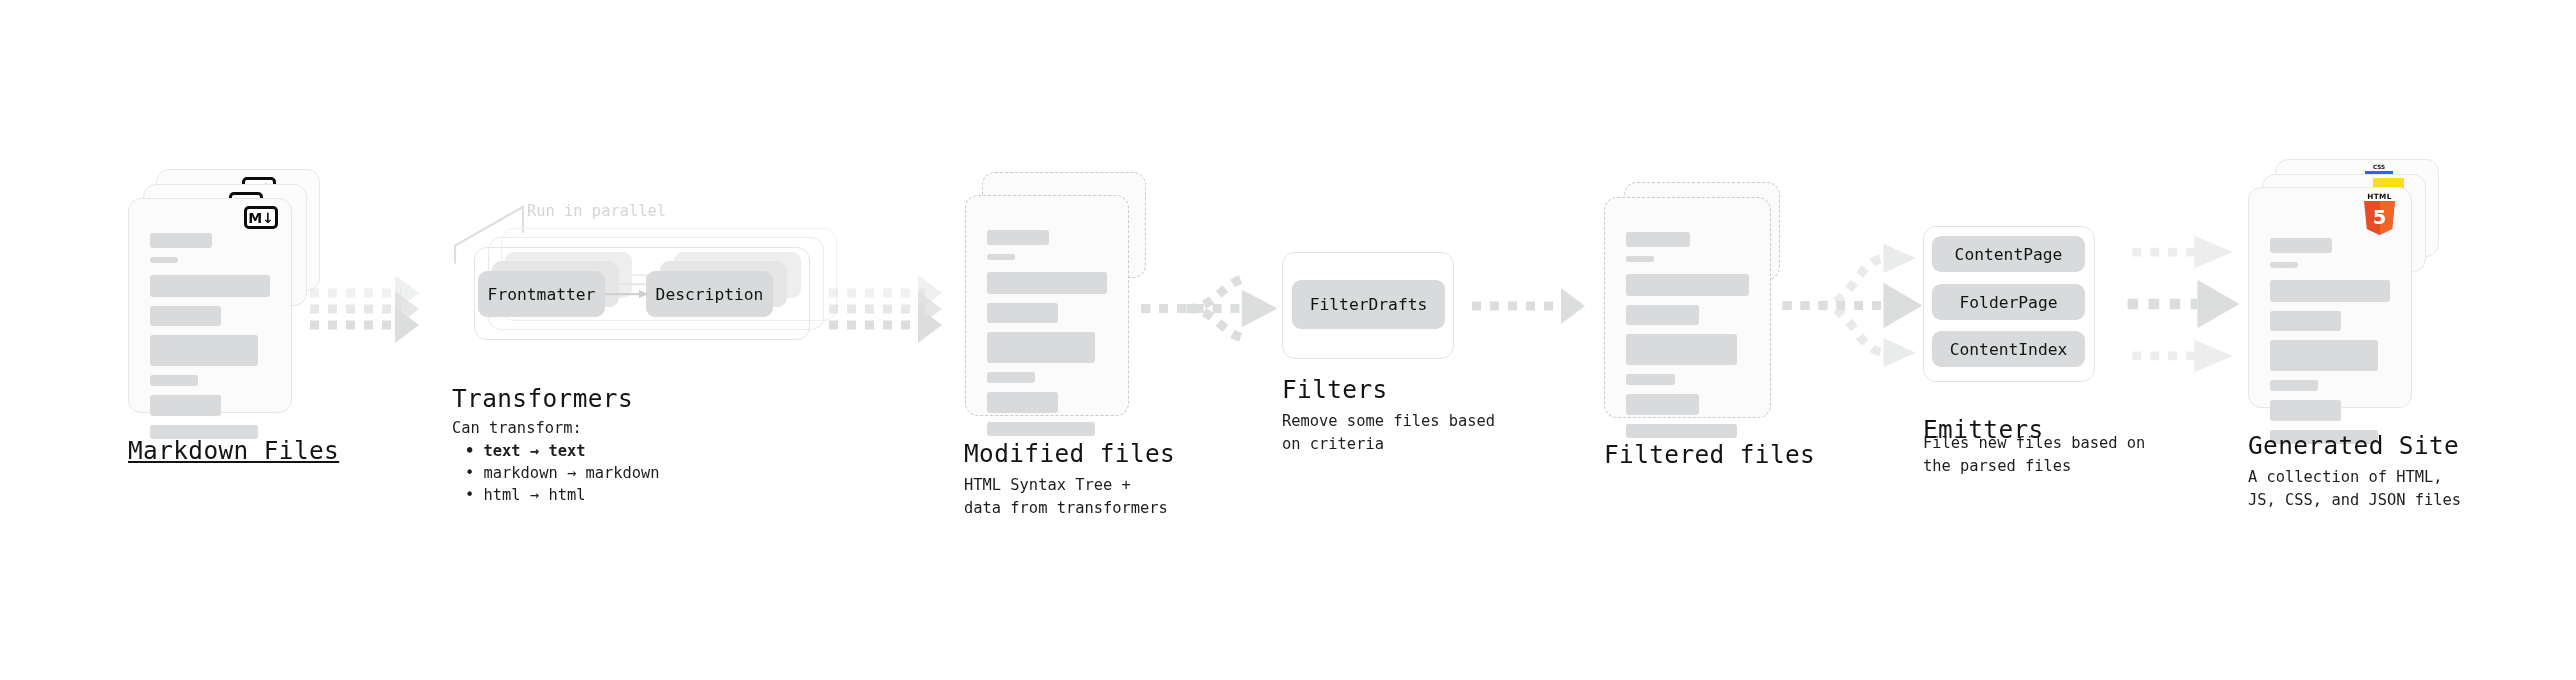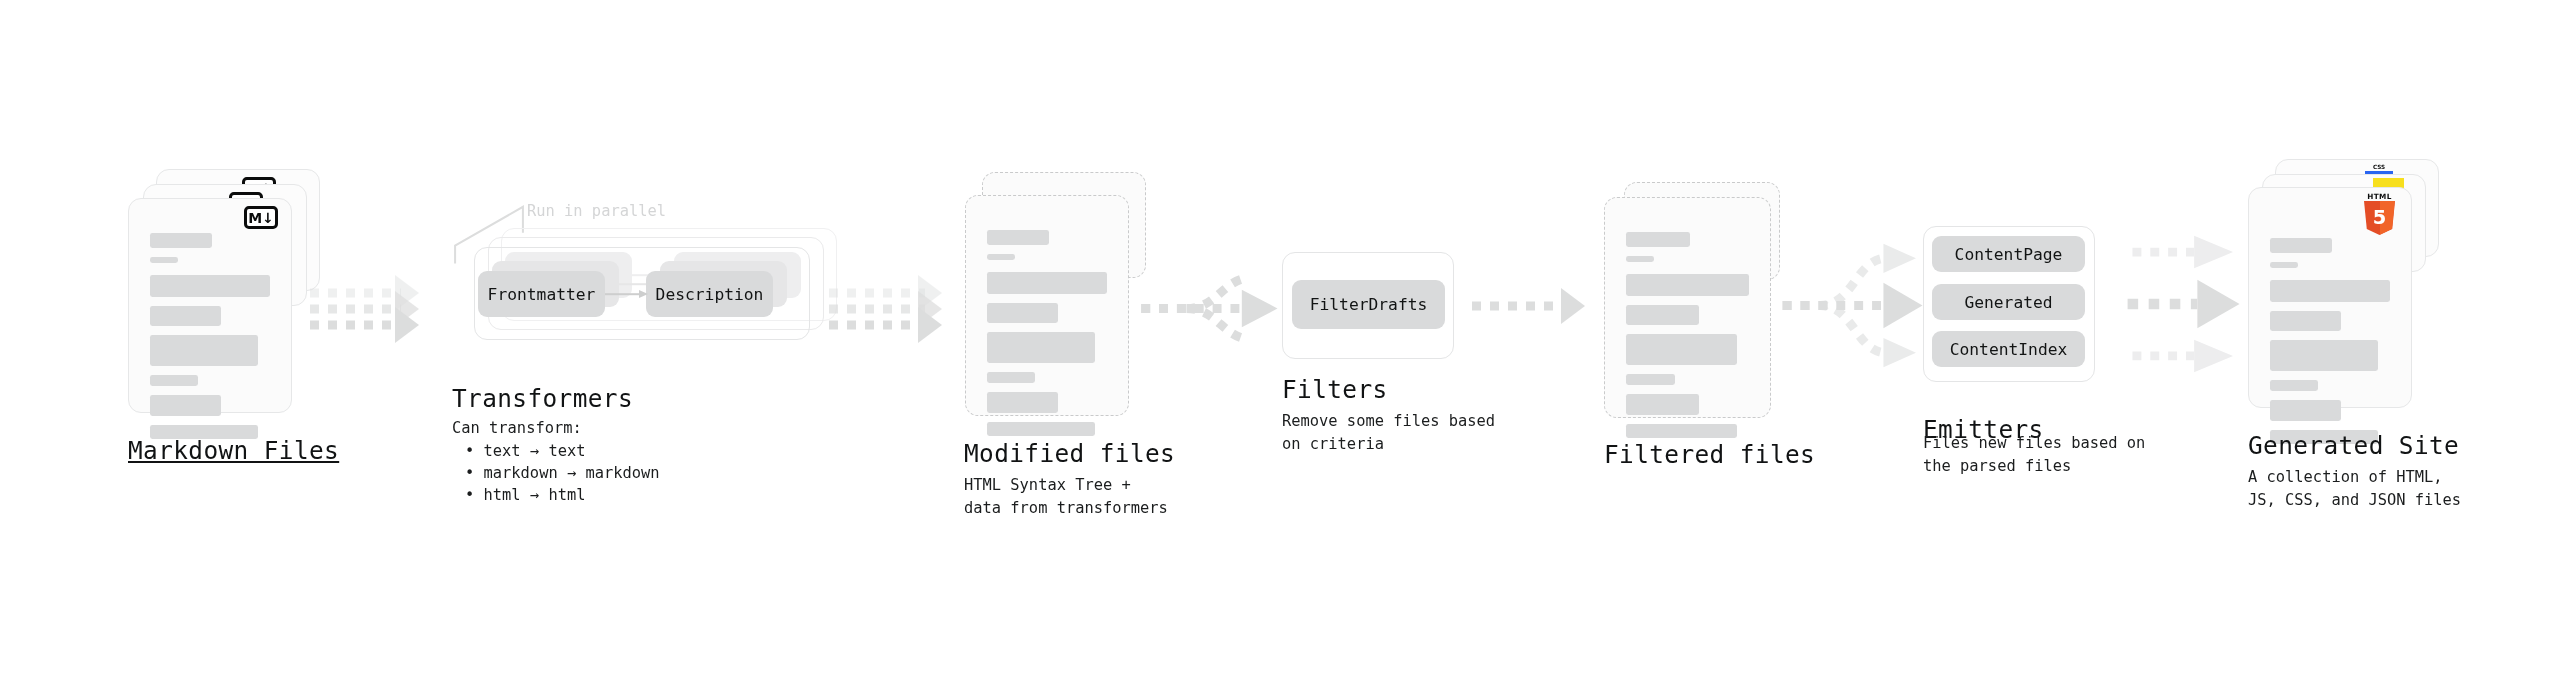--- a/index.html
+++ b/index.html
@@ -206,21 +206,21 @@
     <div class="groupbox" style="left:474px; top:247px; width:336px; height:93px;"></div>
     <div class="pill" style="left:478px; top:271px; width:127px; height:46px;">Frontmatter</div>
     <div class="pill" style="left:646px; top:271px; width:127px; height:46px;text-align:center;">Description</div>
     <div class="thin-arrow" style="left:605px; top:271px; width:47px; height:46px;">
       <div class="ln" style="width:37px; background:#cdcece;"></div>
       <div class="hd" style="left:34px; border-left:9px solid #cdcece;"></div>
     </div>
 
     <div class="stage-title" style="left:452px; top:384px;">Transformers</div>
     <div class="stage-desc" style="left:452px; top:417px;">Can transform:</div>
-    <div class="stage-desc" style="left:465px; top:440px;">• text → text</div>
+    <div class="stage-desc" style="left:465px; top:440px;font-weight:bold;">• text → text</div>
     <div class="stage-desc" style="left:465px; top:462px;text-align:center;">• markdown → markdown</div>
     <div class="stage-desc" style="left:465px; top:484px;">• html → html</div>
   </div>
 
   <div class="arrow" style="left:829px; top:276px; width:130px; height:65px;">
     <div class="dash" style="top:26%; width:96px; opacity:.45;"></div>
     <div class="head" style="left:89px; top:26%; opacity:.45;"></div>
     <div class="dash" style="top:50%; width:96px; opacity:.72;"></div>
     <div class="head" style="left:89px; top:50%; opacity:.72;"></div>
     <div class="dash" style="top:76%; width:96px;"></div>
@@ -292,21 +292,21 @@
       <path d="M2 84 L126 84" fill="none" stroke="#dcdddd" stroke-width="11" stroke-dasharray="11 11"></path>
       <polygon points="126,8 166,26 126,44" fill="#eaebeb"></polygon>
       <polygon points="126,56 174,84 126,112" fill="#dcdddd"></polygon>
       <polygon points="126,124 166,142 126,160" fill="#eaebeb"></polygon>
     </svg>
   </div>
 
   <div>
     <div class="groupbox" style="left:1923px; top:226px; width:172px; height:156px;"></div>
     <div class="pill" style="left:1932px; top:236px; width:153px; height:36px;">ContentPage</div>
-    <div class="pill" style="left:1932px; top:284px; width:153px; height:36px;">Generated</div>
+    <div class="pill" style="left:1932px; top:284px; width:153px; height:36px;">FolderPage</div>
     <div class="pill" style="left:1932px; top:331px; width:153px; height:36px;">ContentIndex</div>
     <div class="stage-title" style="left:1923px; top:415px;">Emitters</div>
     <div class="stage-desc" style="left:1923px; top:432px;">Files new files based on
 the parsed files</div>
   </div>
 
   <div style="position:absolute; left:2113px; top:234px; width:146px; height:140px;">
     <svg width="146" height="140" viewBox="0 0 180 172">
       <path d="M24 22 L100 22" fill="none" stroke="#ededee" stroke-width="11" stroke-dasharray="11 11"></path>
       <polygon points="100,2 148,22 100,42" fill="#ededee"></polygon>

